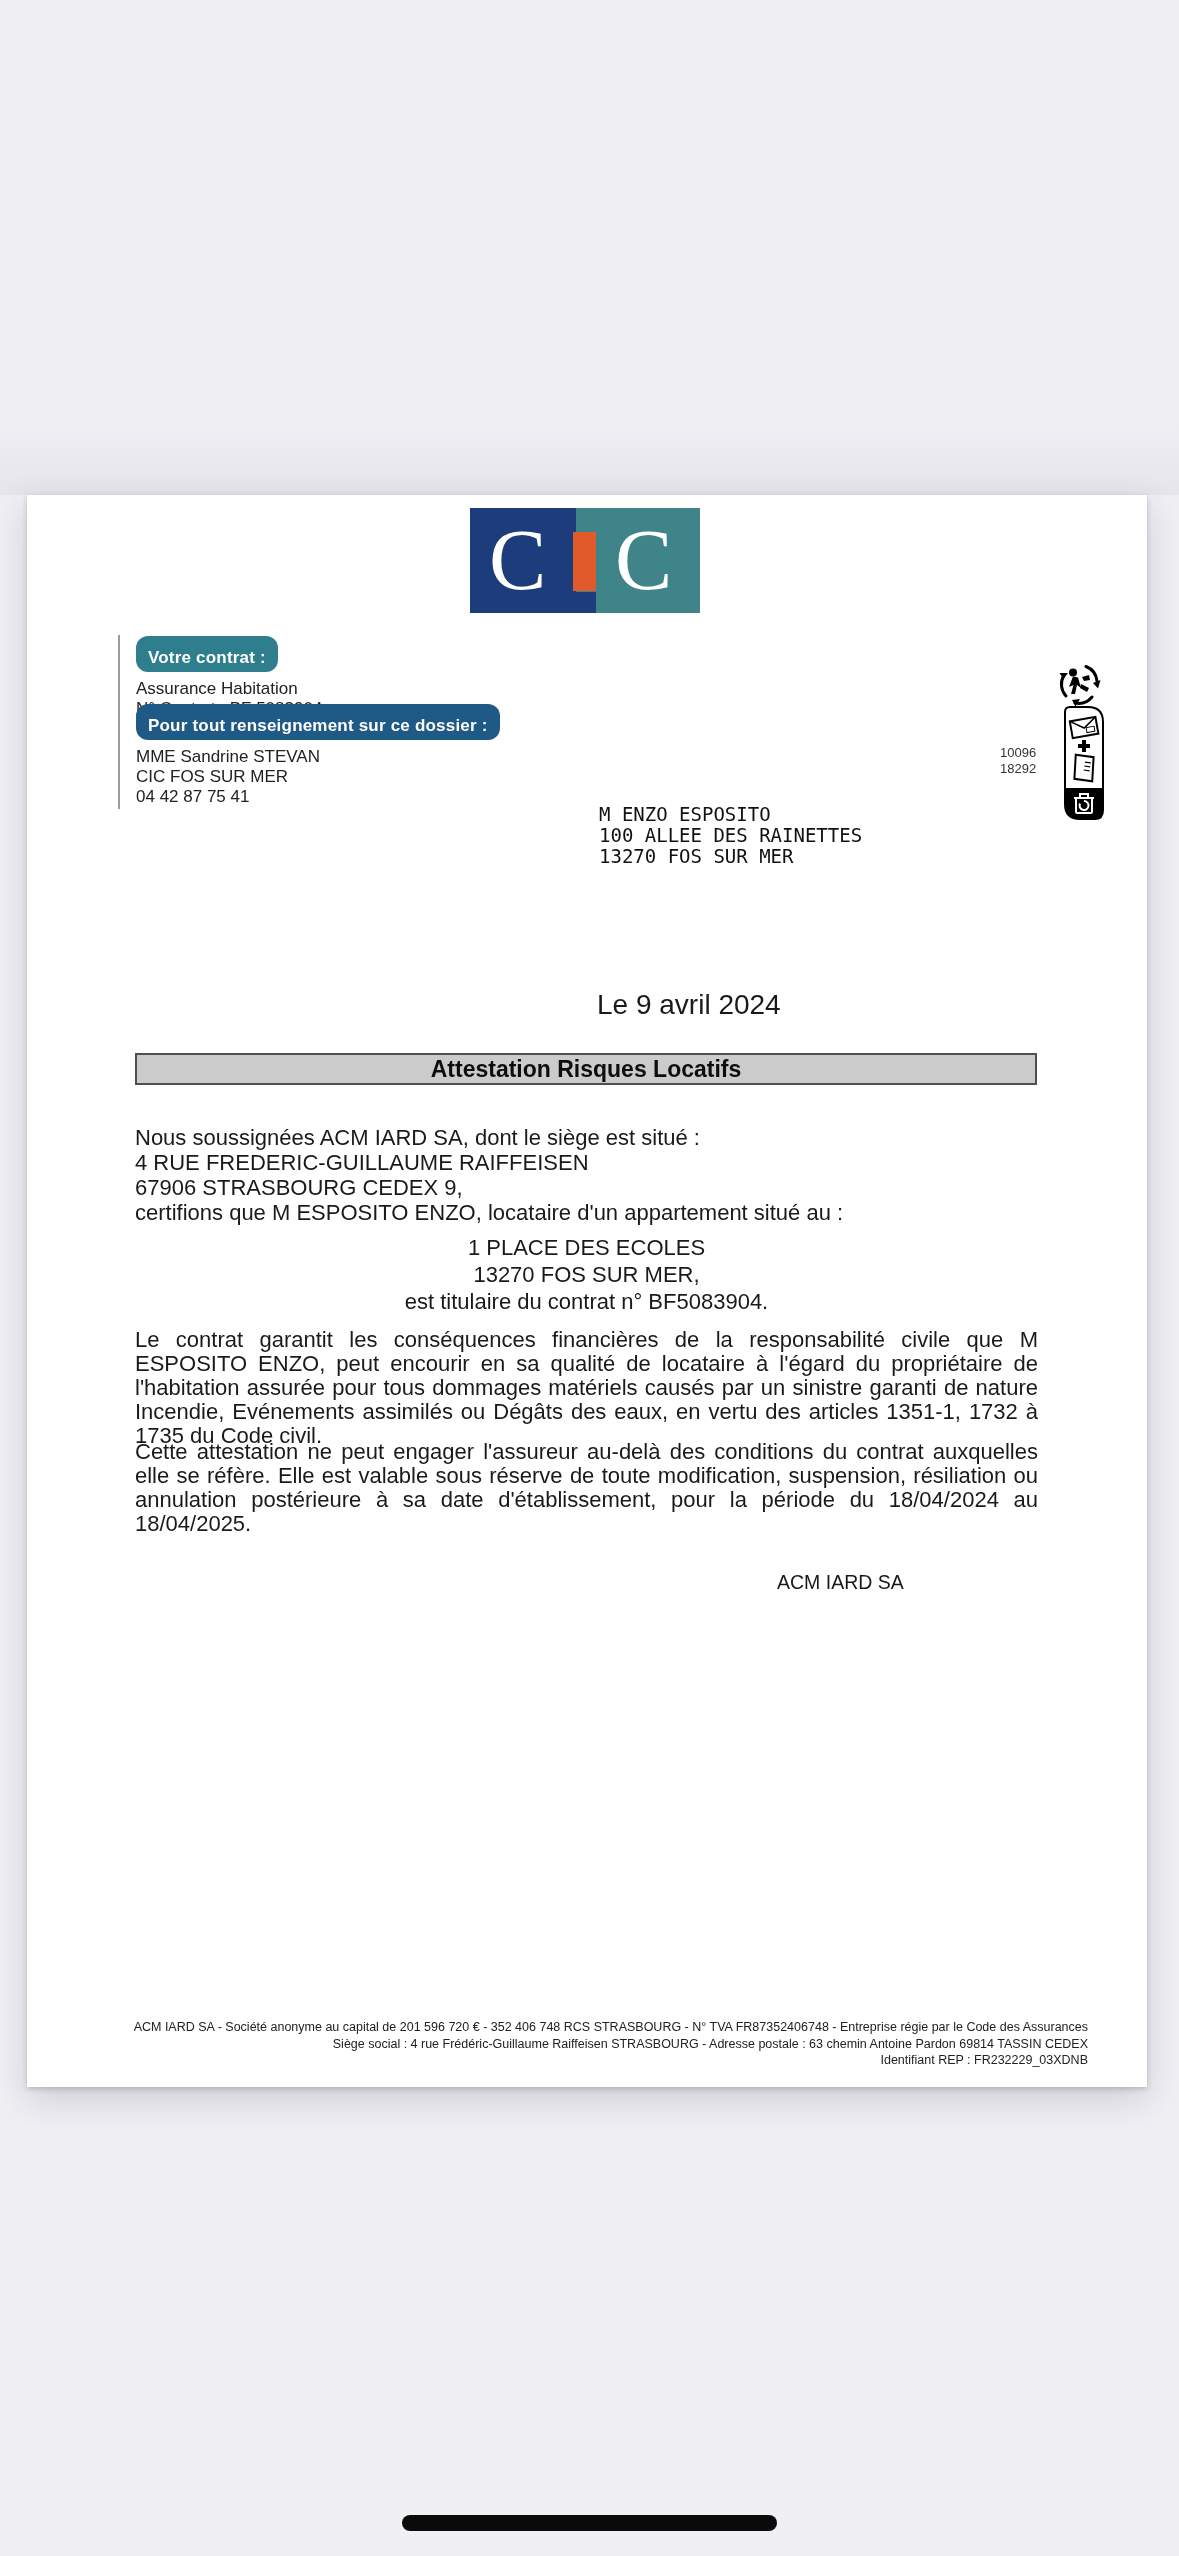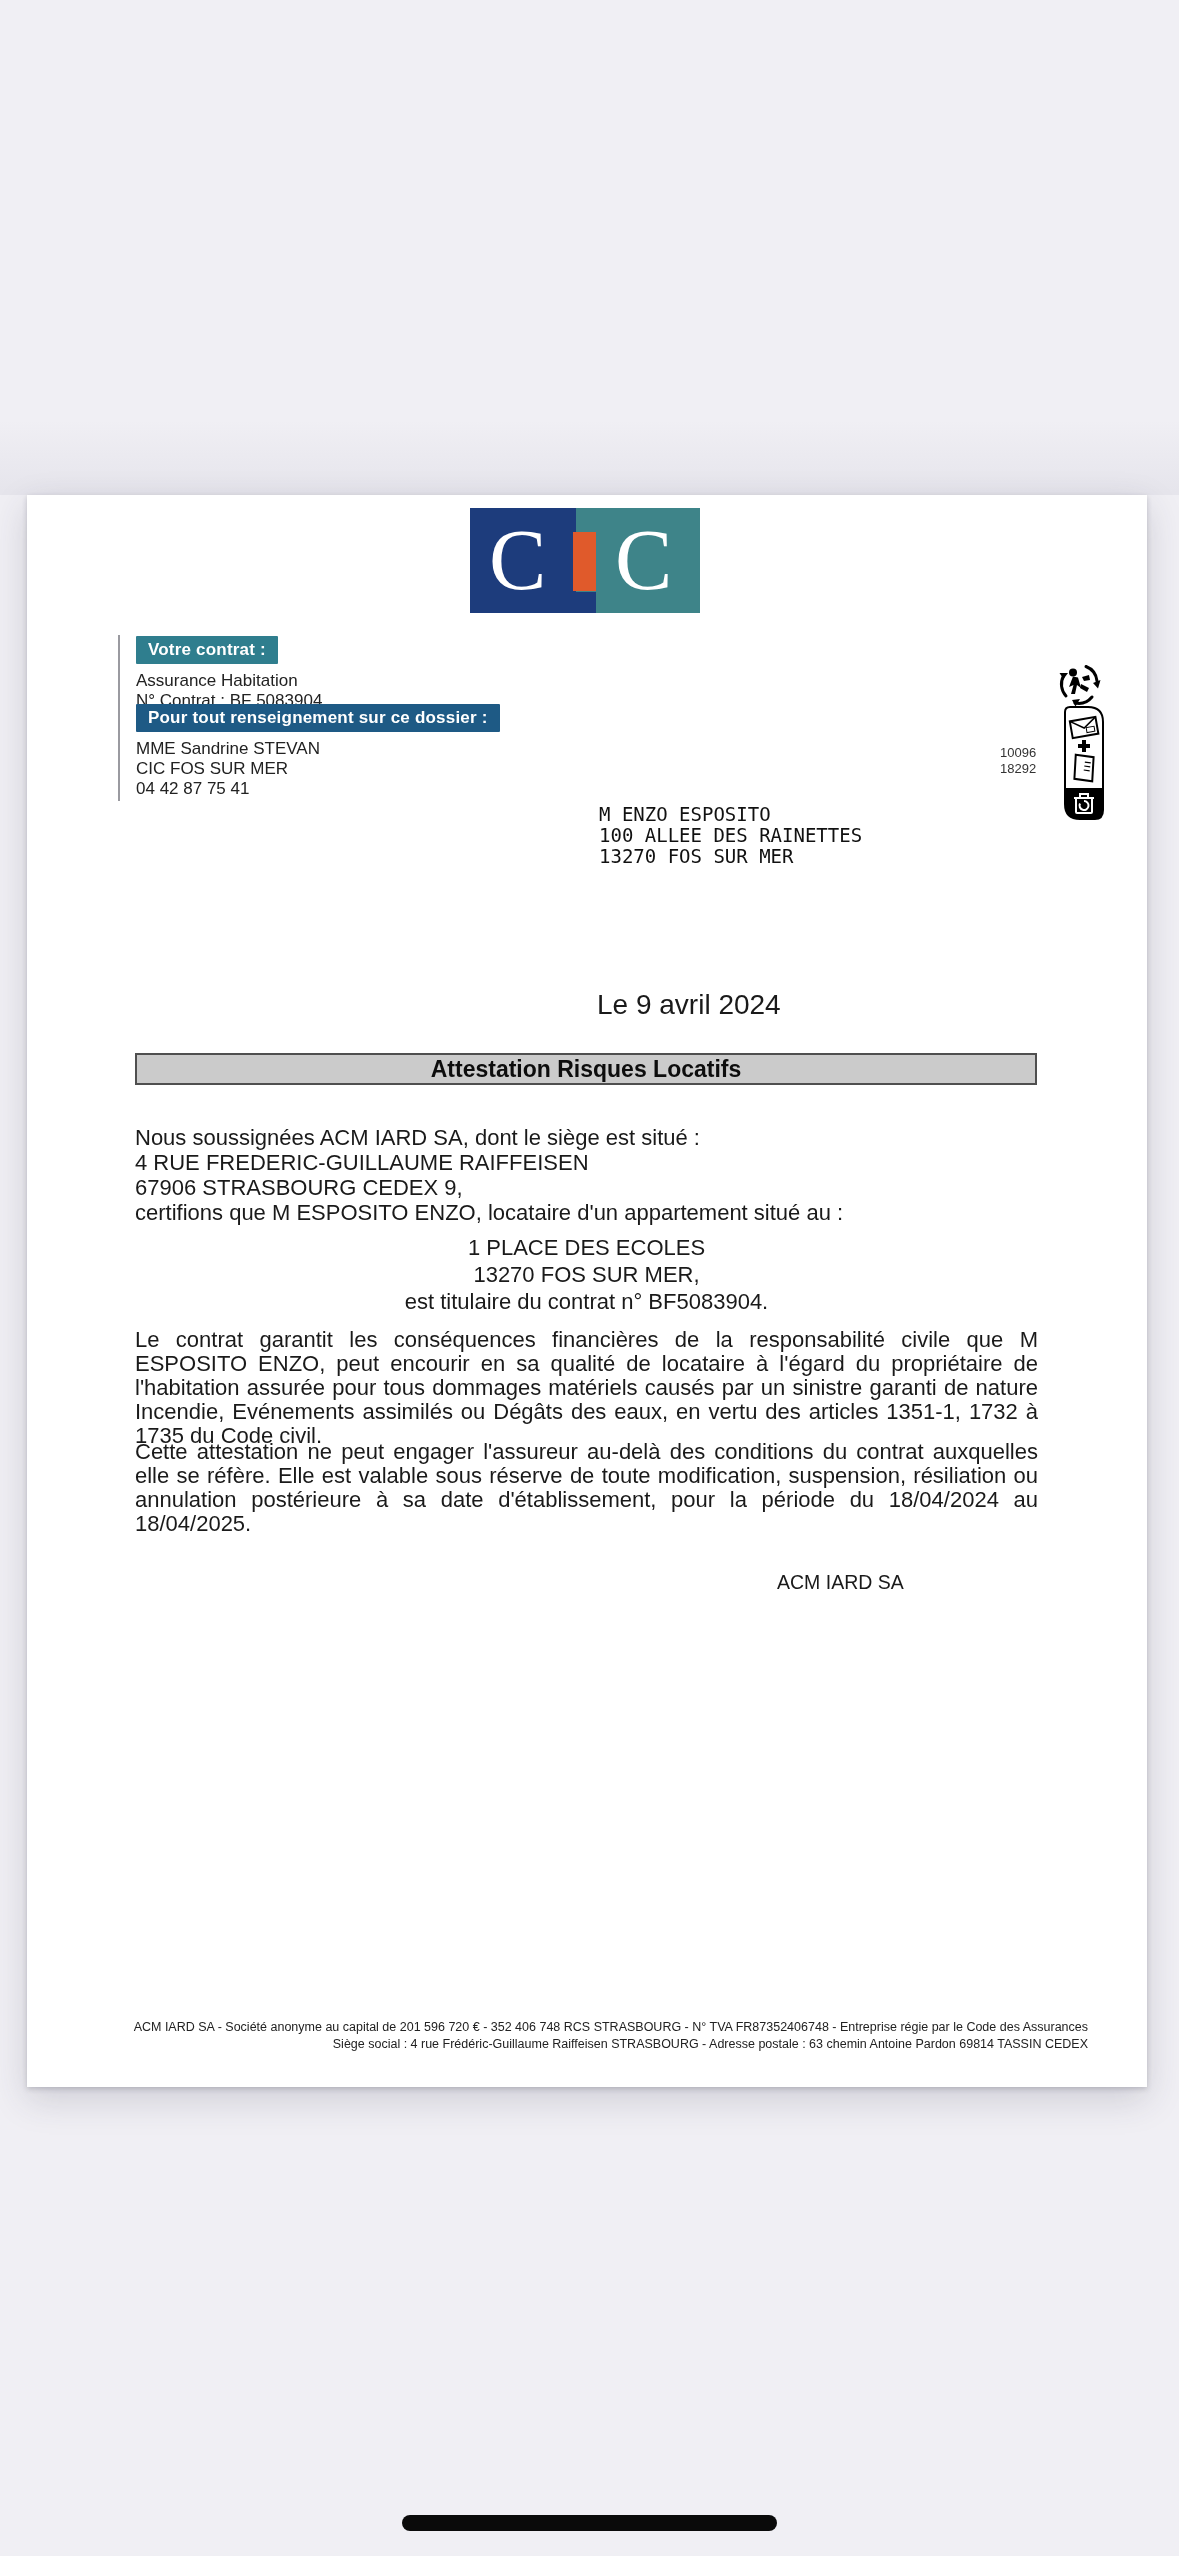--- a/index.html
+++ b/index.html
@@ -17,21 +17,21 @@
   .logo-notch{position:absolute;left:103px;top:84px;width:23px;height:21px;background:var(--logo-blue,#1D3C7C);}
   .logo-orange{position:absolute;left:103px;top:24px;width:23px;height:59px;background:var(--logo-orange,#E05A2B);}
   .logo-c{position:absolute;font-family:"Liberation Serif",serif;font-size:86px;line-height:105px;color:#fff;}
   .logo-c.c1{left:19px;top:0;}
   .logo-c.c2{left:145px;top:0;}
   
   .contract-group{position:absolute;left:91px;border-left:2px solid #9a9aa0;padding:1px 0 2px 16px;}
   .cg1{top:140px;}
   .cg2{top:208px;}
   .badge{display:inline-block;color:#fff;font-weight:bold;font-size:17px;line-height:19px;
-         padding:4px 12px 5px 12px;border-radius:1px;letter-spacing:.2px;}
+         padding:12px 12px 5px 12px;border-radius:12px;letter-spacing:.2px;}
   .badge.teal{background:var(--badge-teal,#2F7E8E);}
   .badge.blue{background:var(--badge-blue,#1E5A85);}
   .contract-lines{margin-top:7px;font-size:17px;line-height:20px;color:#222;}
   
   .print-codes{position:absolute;left:973px;top:250px;font-size:13px;line-height:16px;color:#333;}
   .triman{position:absolute;left:1029px;top:166px;}
   .info-tri{position:absolute;left:1037px;top:211px;}
   
   .recipient{position:absolute;left:572px;top:309px;font-family:"DejaVu Sans Mono","Liberation Mono",monospace;
              font-size:19px;line-height:21px;color:#111;}
@@ -163,18 +163,19 @@
     </div>
 
     <div class="body-block para1">Le contrat garantit les conséquences financières de la responsabilité civile que M ESPOSITO ENZO, peut encourir en sa qualité de locataire à l'égard du propriétaire de l'habitation assurée pour tous dommages matériels causés par un sinistre garanti de nature Incendie, Evénements assimilés ou Dégâts des eaux, en vertu des articles 1351-1, 1732 à 1735 du Code civil.</div>
     <div class="body-block para2">Cette attestation ne peut engager l'assureur au-delà des conditions du contrat auxquelles elle se réfère. Elle est valable sous réserve de toute modification, suspension, résiliation ou annulation postérieure à sa date d'établissement, pour la période du 18/04/2024 au 18/04/2025.</div>
 
     <div class="signature">ACM IARD SA</div>
 
     <div class="footer">
       <div>ACM IARD SA - Société anonyme au capital de 201 596 720 € - 352 406 748 RCS STRASBOURG - N° TVA FR87352406748 - Entreprise régie par le Code des Assurances</div>
       <div>Siège social : 4 rue Frédéric-Guillaume Raiffeisen STRASBOURG - Adresse postale : 63 chemin Antoine Pardon 69814 TASSIN CEDEX</div>
+      <div>Identifiant REP : FR232229_03XDNB</div>
     </div>
 
   </div>
 
   <div class="home-indicator"></div>
 </div>
 
 </body></html>

